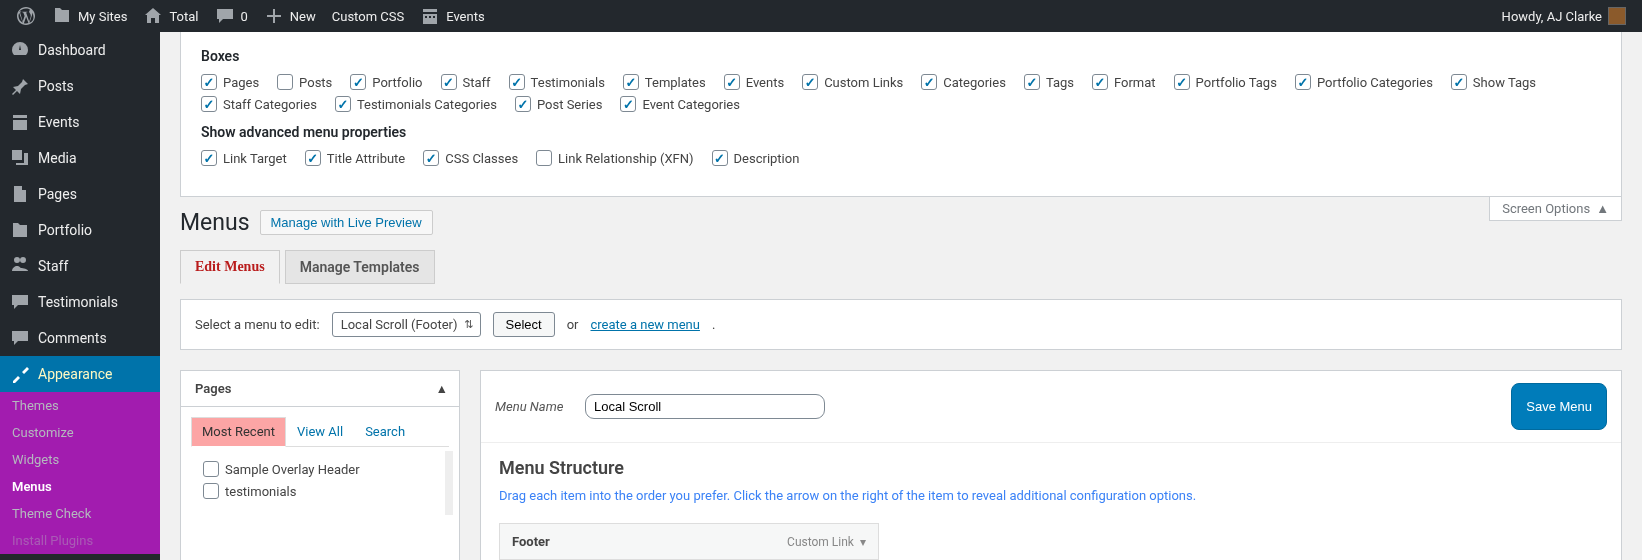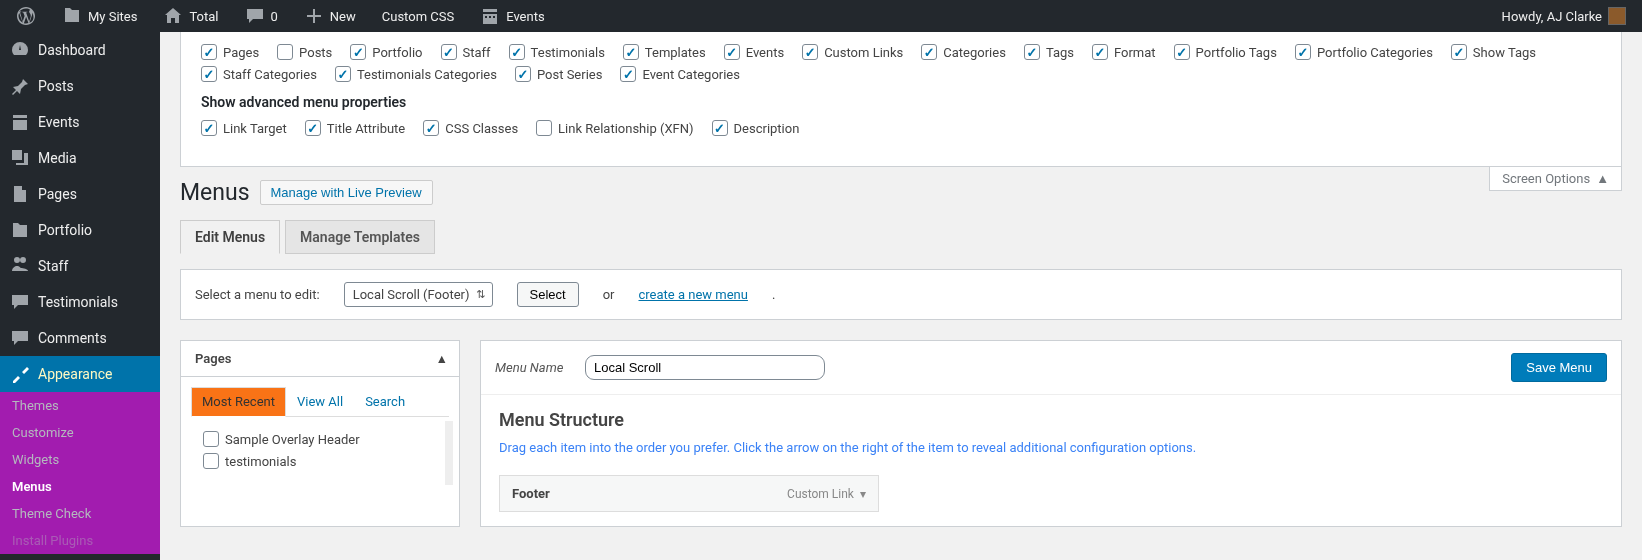--- a/index.html
+++ b/index.html
@@ -1,20 +1,20 @@
 <!DOCTYPE html>
 <html><head>
 <meta charset="utf-8">
 <style>
 * { margin: 0; padding: 0; box-sizing: border-box; }
 body { font-family: -apple-system, BlinkMacSystemFont, "Segoe UI", Roboto, sans-serif; font-size: 13px; color: #444; background: #f1f1f1; width: 1642px; height: 560px; overflow: hidden; }
 
 
 .admin-bar { height: 32px; background: #23282d; color: #eee; display: flex; align-items: center; justify-content: space-between; padding: 0 8px; font-size: 13px; }
-.admin-bar-left, .admin-bar-right { display: flex; align-items: center; gap: 10px; }
+.admin-bar-left, .admin-bar-right { display: flex; align-items: center; gap: 0; }
 .ab-item { display: flex; align-items: center; gap: 6px; padding: 0 8px; height: 32px; color: #eee; cursor: pointer; }
 .ab-item svg { fill: #a0a5aa; width: 20px; height: 20px; }
 .avatar { width: 18px; height: 18px; background: #8b5a2b; border: 1px solid #666; }
 
 
 .sidebar { position: absolute; top: 32px; left: 0; width: 160px; bottom: 0; background: #23282d; color: #eee; }
 .menu-item { display: flex; align-items: center; gap: 8px; padding: 8px 10px; font-size: 14px; cursor: pointer; color: #eee; }
 .menu-item svg { width: 20px; height: 20px; fill: #a0a5aa; flex-shrink: 0; }
 .menu-item.current { background: #0073aa; color: #fef9c3; position: relative; }
 .menu-item.current svg { fill: #fff; }
@@ -38,46 +38,46 @@
 .so-tab { position: absolute; right: 20px; background: #fff; border: 1px solid #ccd0d4; border-top: none; padding: 4px 12px; font-size: 13px; color: #72777c; cursor: pointer; display: flex; align-items: center; gap: 6px; z-index: 5; }
 
 
 .heading-row { display: flex; align-items: center; gap: 10px; padding: 12px 20px 10px; }
 .page-title { font-size: 23px; font-weight: 400; color: #23282d; }
 .title-action { border: 1px solid #ccc; background: #f7f7f7; padding: 4px 10px; font-size: 13px; color: #0073aa; cursor: pointer; border-radius: 2px; }
 
 
 .nav-tabs { display: flex; margin: 0 20px -1px; padding-top: 4px; }
 .nav-tab { padding: 8px 14px; background: #e5e5e5; border: 1px solid #ccc; margin-right: 5px; font-size: 14px; font-weight: 600; color: #555; cursor: pointer; }
-.nav-tab.active { background: #f1f1f1; border-bottom-color: #f1f1f1; color: #404040; }
-
-
-.menu-edit-bar { margin: 16px 20px 0; border: 1px solid #ccd0d4; background: #fff; padding: 12px 14px; display: flex; align-items: center; gap: 24px; font-size: 13px; }
+.nav-tab.active { background: #f1f1f1; border-bottom-color: #f1f1f1; color: #b91c1c; font-family: Liberation Serif, serif; }
+
+
+.menu-edit-bar { margin: 16px 20px 0; border: 1px solid #ccd0d4; background: #fff; padding: 12px 14px; display: flex; align-items: center; gap: 12px; font-size: 13px; }
 .menu-edit-bar label { color: #444; }
 .sel { border: 1px solid #7e8993; border-radius: 3px; padding: 4px 22px 4px 8px; background: #fff; position: relative; cursor: pointer; display: inline-flex; align-items: center; }
 .sel::after { content: '⇅'; position: absolute; right: 6px; font-size: 11px; color: #555; }
 .btn { border: 1px solid #7e8993; background: #f6f7f7; padding: 4px 12px; border-radius: 3px; cursor: pointer; font-size: 13px; }
 .link { color: #0073aa; text-decoration: underline; cursor: pointer; }
 
 
 .columns { display: flex; margin: 20px 20px 0; gap: 20px; }
 .col-left { width: 280px; border: 1px solid #ccd0d4; background: #fff; }
 .col-right { flex: 1; border: 1px solid #ccd0d4; background: #fff; }
 
 .metabox-head { display: flex; justify-content: space-between; align-items: center; padding: 10px 14px; border-bottom: 1px solid #ccd0d4; font-weight: 600; cursor: pointer; }
 .inner-tabs { display: flex; border-bottom: 1px solid #ddd; margin: 10px 10px 0; }
 .inner-tab { padding: 6px 10px; font-size: 13px; color: #0073aa; cursor: pointer; border: 1px solid transparent; }
-.inner-tab.active { border: 1px solid #ddd; border-bottom-color: #fff; color: #333; margin-bottom: -1px; background: #f97316; }
+.inner-tab.active { border: 1px solid #ddd; border-bottom-color: #fff; color: #333; margin-bottom: -1px; background: #fca5a5; }
 .page-list { padding: 10px 12px; border-right: 8px solid #eee; margin: 4px 6px 0 10px; }
 .page-list .so-check { margin-bottom: 6px; }
 
 .menu-settings-row { display: flex; align-items: center; padding: 12px 14px; border-bottom: 1px solid #eee; }
 .menu-settings-row .label { width: 90px; font-style: italic; color: #555; }
 .menu-settings-row input { border: 1px solid #7e8993; padding: 4px 8px; width: 240px; border-radius: 9px; font-size: 13px; }
-.btn-primary { background: #007cba; color: #fff; border: 1px solid #006a9e; padding: 6px 14px; border-radius: 3px; cursor: pointer; font-size: 13px; margin-left: auto; }
+.btn-primary { background: #007cba; color: #fff; border: 1px solid #006a9e; padding: 15px 14px; border-radius: 8px; cursor: pointer; font-size: 13px; margin-left: auto; }
 
 .structure { padding: 14px 18px; }
 .structure h3 { font-size: 18px; font-weight: 600; margin-bottom: 10px; }
 .structure p { color: #3b82f6; margin-bottom: 20px; }
 
 .menu-item-bar { width: 380px; border: 1px solid #ddd; background: #f6f7f7; display: flex; align-items: center; justify-content: space-between; padding: 10px 12px; cursor: move; }
 .menu-item-bar .type { color: #888; font-size: 12px; display: flex; align-items: center; gap: 6px; }
 </style>
 </head>
 <body>
@@ -198,20 +198,21 @@
     <div class="submenu-item">Widgets</div>
     <div class="submenu-item current">Menus</div>
     <div class="submenu-item">Theme Check</div>
     <div class="submenu-item" style="opacity:.4">Install Plugins</div>
   </div>
 </div>
 
 <div class="content">
 
   <div class="screen-options">
+    <div class="so-heading">Boxes</div>
     <div class="so-row" id="boxes-row">
         <label class="so-check">
           <span class="cb checked"></span>
           <span>Pages</span>
         </label>
         <label class="so-check">
           <span class="cb"></span>
           <span>Posts</span>
         </label>
         <label class="so-check">

